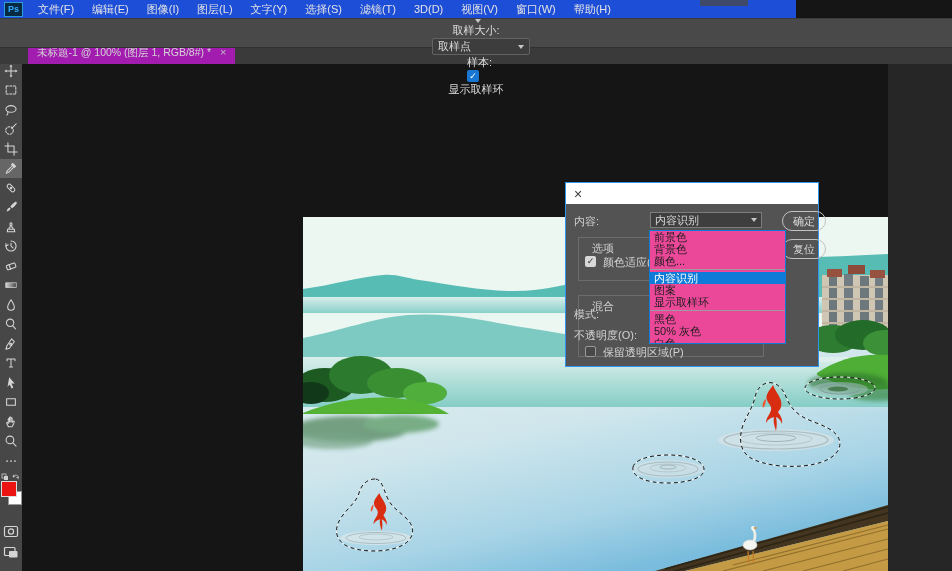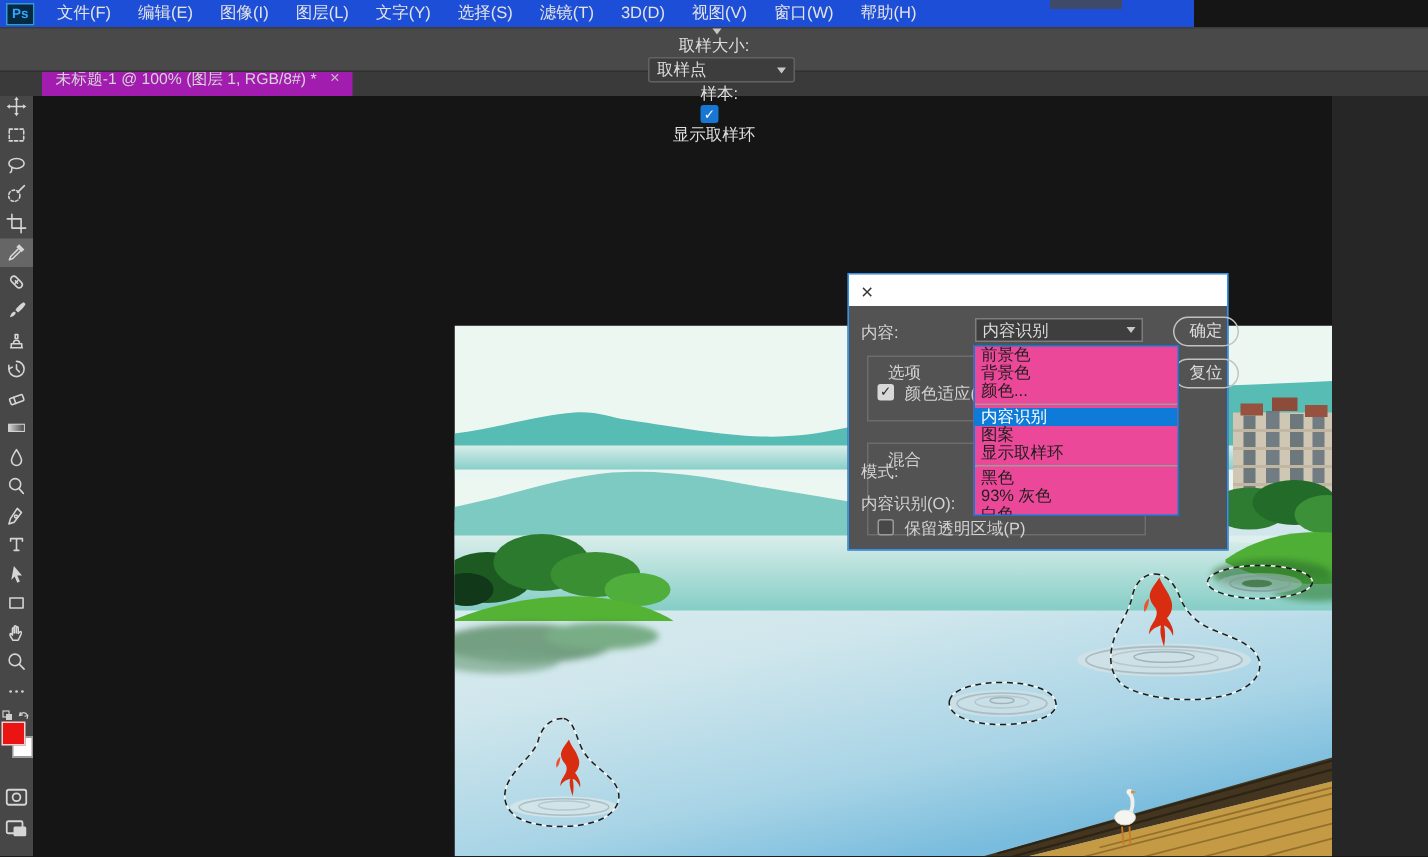--- a/index.html
+++ b/index.html
@@ -409,32 +409,32 @@
     <div class="grp" style="left:12px;top:54px;width:184px;height:42px">
       <span class="grp-label">选项</span>
     </div>
     <div class="cb-grey" style="left:19px;top:73px">✓</div>
     <div class="dlg-label" style="left:37px;top:72px;width:120px;text-align:left">颜色适应(C)</div>
 
     <div class="grp" style="left:12px;top:112px;width:184px;height:60px">
       <span class="grp-label">混合</span>
     </div>
     <div class="dlg-label" style="left:8px;top:124px;width:72px">模式:</div>
-    <div class="dlg-label" style="left:8px;top:145px;width:72px">内容识别(O):</div>
+    <div class="dlg-label" style="left:8px;top:145px;width:72px">不透明度(O):</div>
     <div class="cb-empty" style="left:19px;top:163px"></div>
     <div class="dlg-label" style="left:37px;top:162px;width:140px;text-align:left">保留透明区域(P)</div>
 
     <div class="dropdown">
       <div class="dd-item">前景色</div>
       <div class="dd-item">背景色</div>
       <div class="dd-item">颜色...</div>
       <div class="dd-sep"></div>
       <div class="dd-item selected">内容识别</div>
       <div class="dd-item">图案</div>
       <div class="dd-item">显示取样环</div>
       <div class="dd-sep"></div>
       <div class="dd-item">黑色</div>
-      <div class="dd-item">93% 灰色</div>
+      <div class="dd-item">50% 灰色</div>
       <div class="dd-item">白色</div>
     </div>
   </div>
 
 </div>
 
 </body></html>

